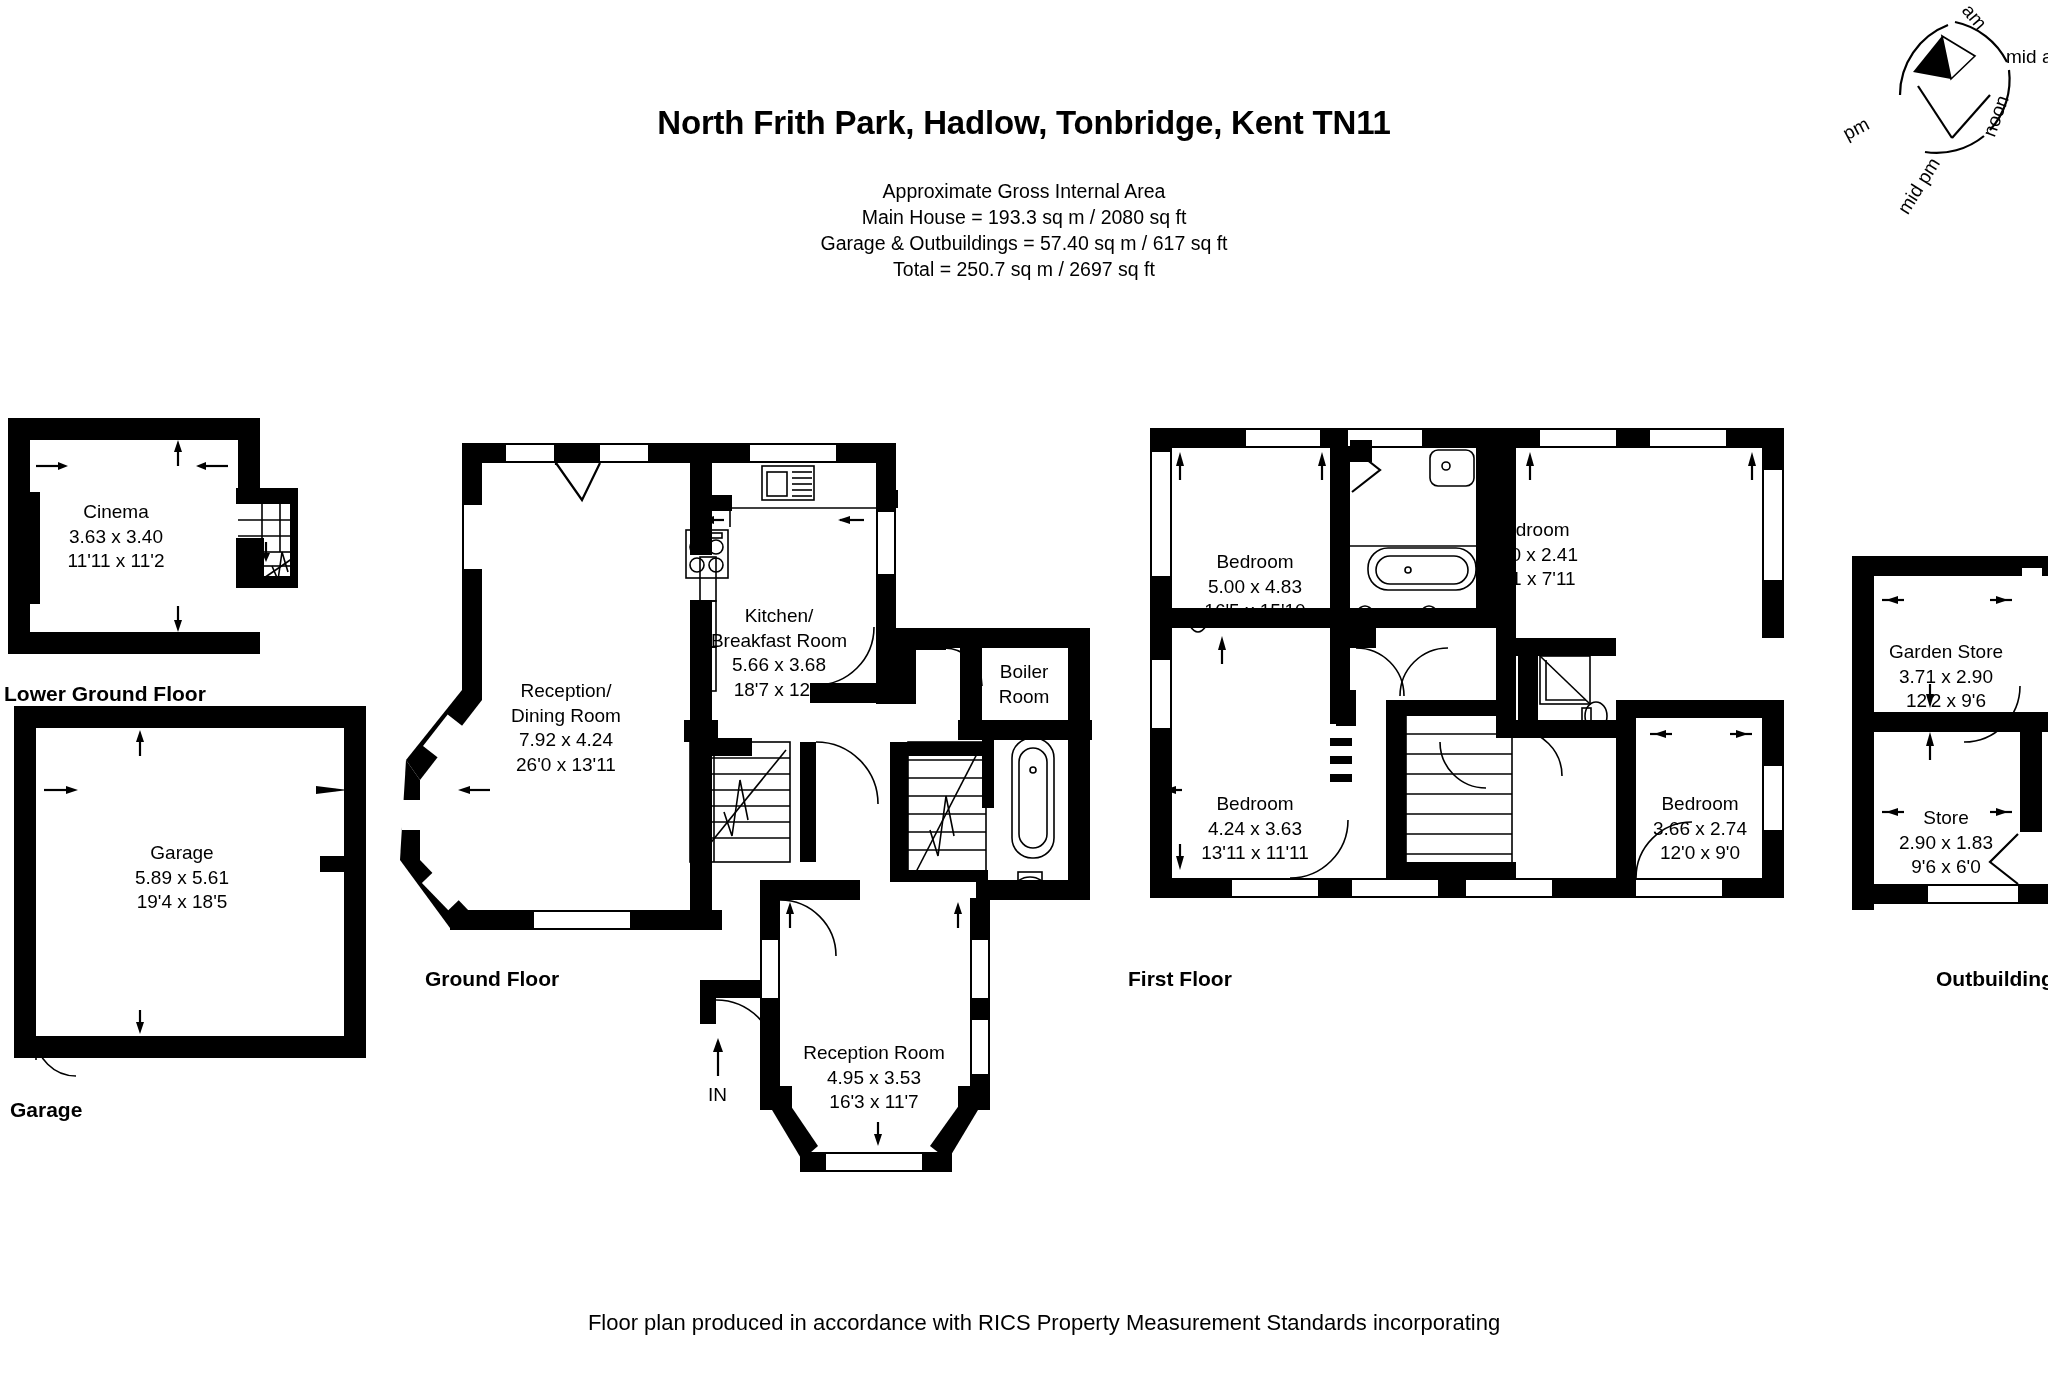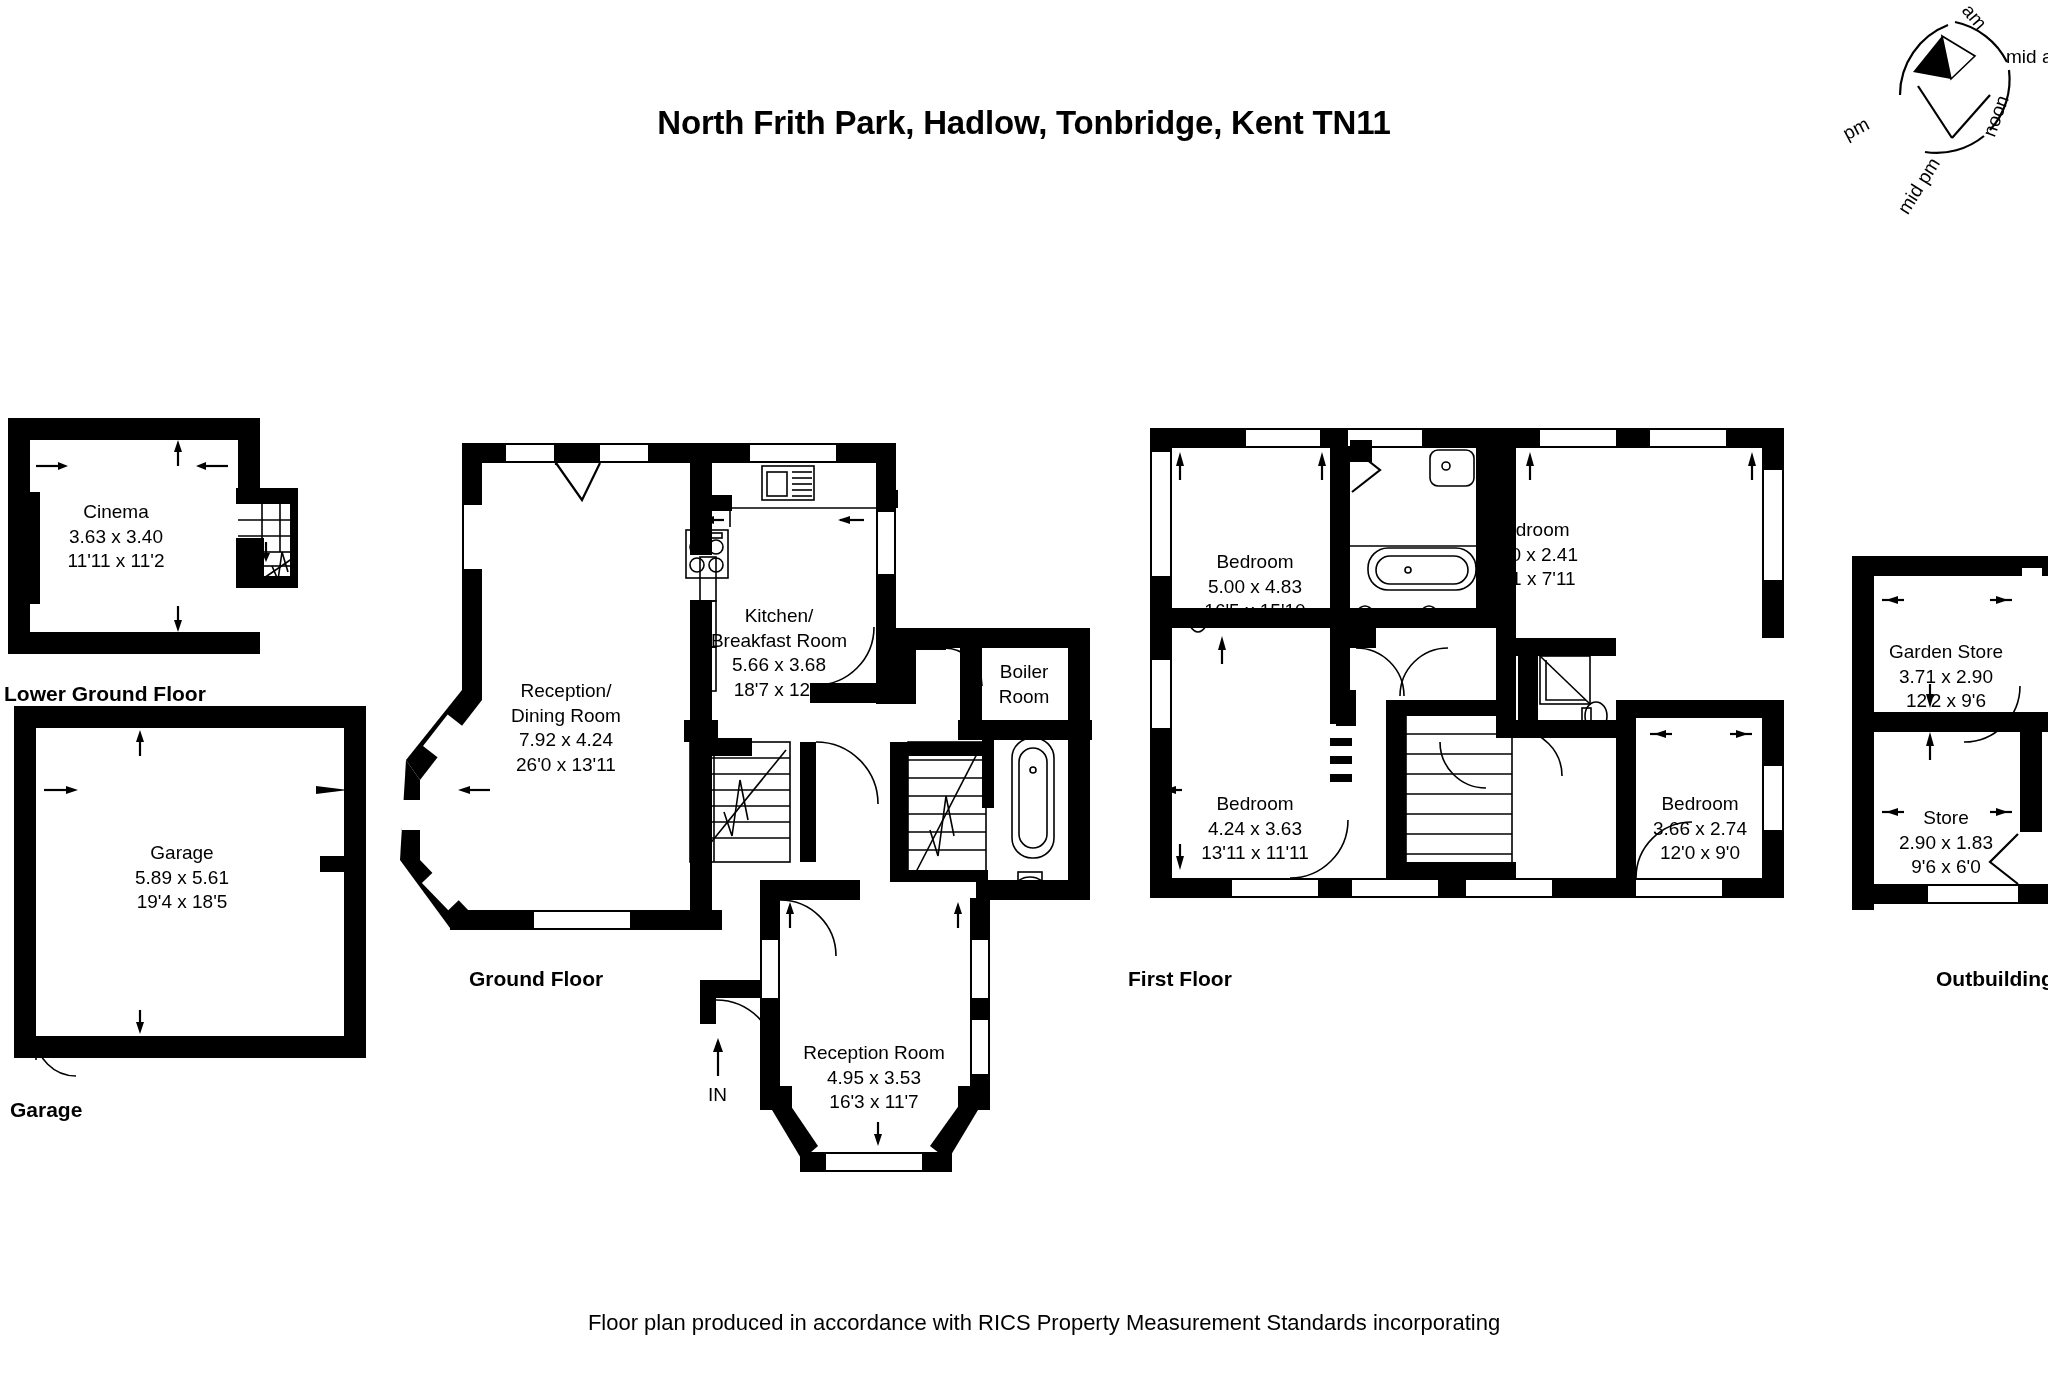--- a/index.html
+++ b/index.html
@@ -79,20 +79,26 @@
     white-space: nowrap;
   }
 </style>
 </head>
 <body>
 
 <div id="plan-root">
 
   <div class="hdr" id="page-title">North Frith Park, Hadlow, Tonbridge, Kent TN11</div>
 
+  <div class="hdr" id="area-summary">
+    <div>Approximate Gross Internal Area</div>
+    <div>Main House = 193.3 sq m / 2080 sq ft</div>
+    <div>Garage &amp; Outbuildings = 57.40 sq m / 617 sq ft</div>
+    <div>Total = 250.7 sq m / 2697 sq ft</div>
+  </div>
 
   <svg class="plan" width="2048" height="1394" viewBox="0 0 2048 1394">
 
     <g>
       <path class="thin2" d="M 1900 95 A 75 75 0 0 1 1948 25" stroke-width="7" fill="none"></path>
       <path class="thin2" d="M 1955 22 A 75 75 0 0 1 2007 62" stroke-width="7" fill="none"></path>
       <path class="thin2" d="M 2009 70 A 75 75 0 0 1 1990 130" stroke-width="7" fill="none"></path>
       <path class="thin2" d="M 1984 136 A 75 75 0 0 1 1925 152" stroke-width="7" fill="none"></path>
 
       <polygon class="wall" points="1913,72 1942,36 1951,79"></polygon>
@@ -562,21 +568,21 @@
   </div>
 
   <div class="lbl" style="left:1946px; top:806px;">
     <div class="nm">Store</div>
     <div>2.90 x 1.83</div>
     <div>9'6 x 6'0</div>
   </div>
 
   <div class="floor-cap" style="left:4px; top:682px;">Lower Ground Floor</div>
   <div class="floor-cap" style="left:10px; top:1098px;">Garage</div>
-  <div class="floor-cap" style="left:425px; top:967px;margin-left:44px;">Ground Floor</div>
+  <div class="floor-cap" style="left:425px; top:967px;">Ground Floor</div>
   <div class="floor-cap" style="left:1128px; top:967px;">First Floor</div>
   <div class="floor-cap" style="left:1936px; top:967px;">Outbuilding</div>
 
   <div class="tiny-cap" style="left:708px; top:1084px;">IN</div>
 
   <div class="hdr" id="footer-note">
     <div>Floor plan produced in accordance with RICS Property Measurement Standards incorporating</div>
   </div>
 
 </div>

